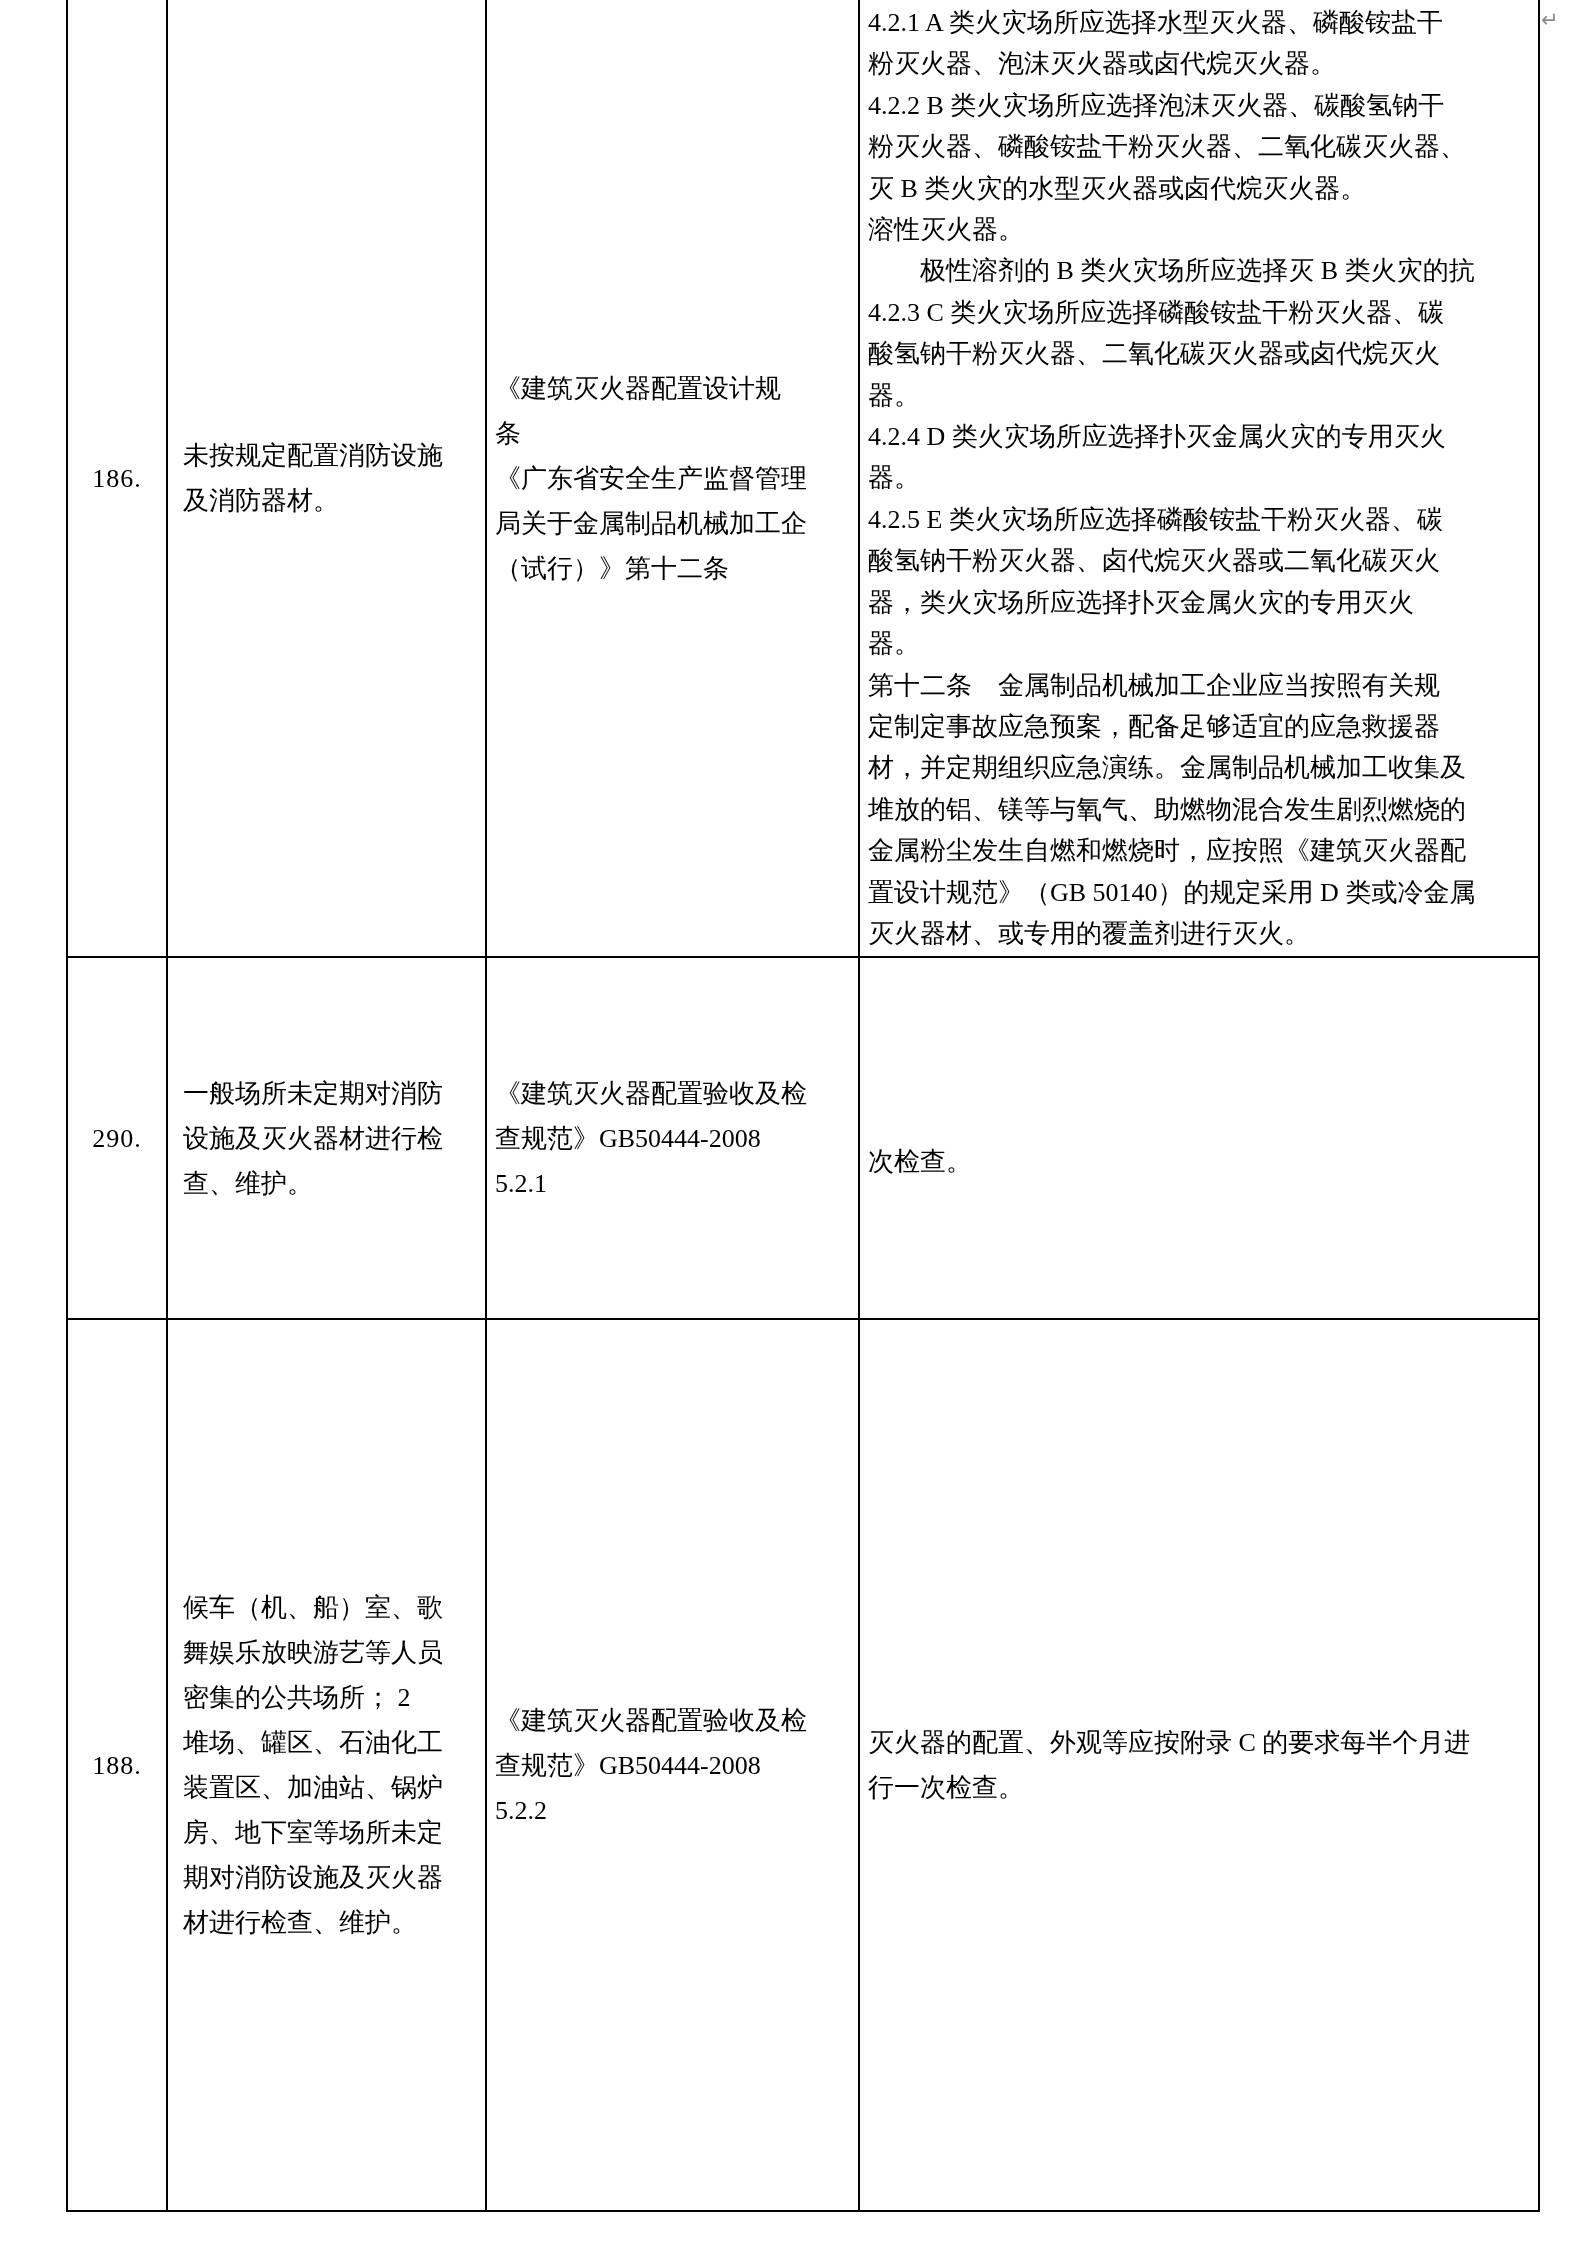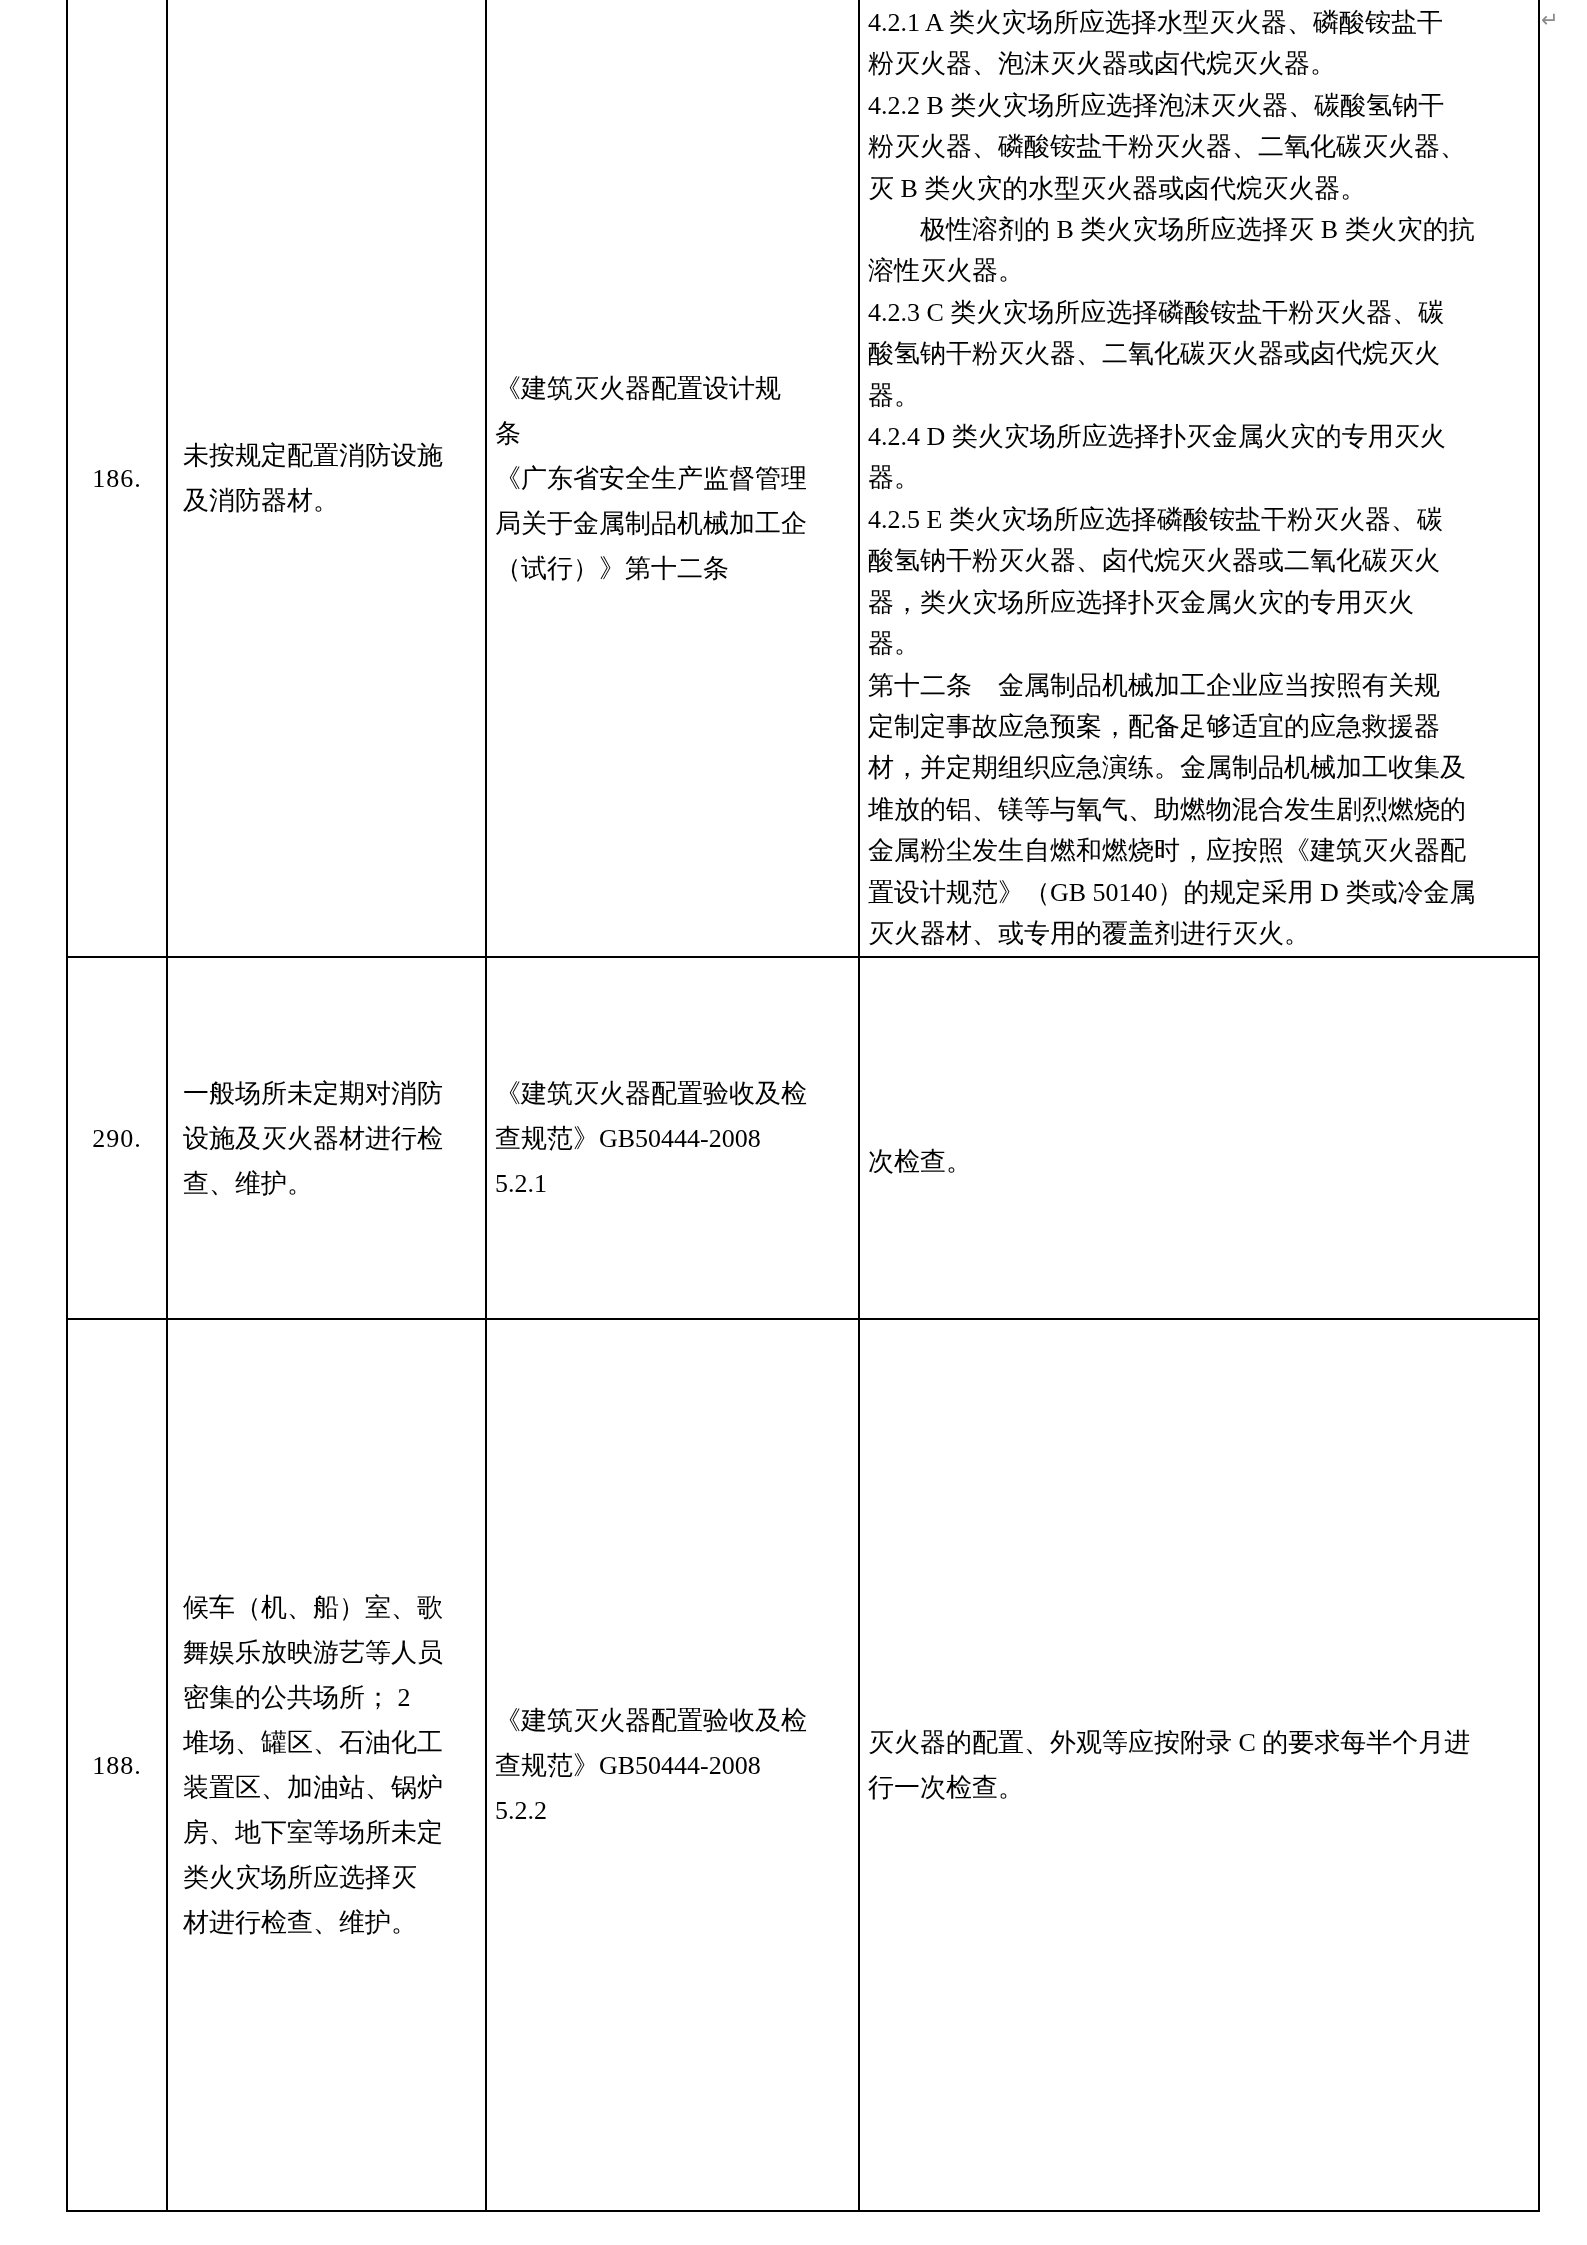--- a/index.html
+++ b/index.html
@@ -66,22 +66,22 @@
           <div class="tline">《广东省安全生产监督管理</div>
           <div class="tline">局关于金属制品机械加工企</div>
           <div class="tline">（试行）》第十二条</div>
         </div>
       <div class="cell pad-detail dense">
           <div class="tline">4.2.1 A 类火灾场所应选择水型灭火器、磷酸铵盐干</div>
           <div class="tline">粉灭火器、泡沫灭火器或卤代烷灭火器。</div>
           <div class="tline">4.2.2 B 类火灾场所应选择泡沫灭火器、碳酸氢钠干</div>
           <div class="tline">粉灭火器、磷酸铵盐干粉灭火器、二氧化碳灭火器、</div>
           <div class="tline">灭 B 类火灾的水型灭火器或卤代烷灭火器。</div>
+          <div class="tline">溶性灭火器。</div>
           <div class="tline">　　极性溶剂的 B 类火灾场所应选择灭 B 类火灾的抗</div>
-          <div class="tline">溶性灭火器。</div>
           <div class="tline">4.2.3 C 类火灾场所应选择磷酸铵盐干粉灭火器、碳</div>
           <div class="tline">酸氢钠干粉灭火器、二氧化碳灭火器或卤代烷灭火</div>
           <div class="tline">器。</div>
           <div class="tline">4.2.4 D 类火灾场所应选择扑灭金属火灾的专用灭火</div>
           <div class="tline">器。</div>
           <div class="tline">4.2.5 E 类火灾场所应选择磷酸铵盐干粉灭火器、碳</div>
           <div class="tline">酸氢钠干粉灭火器、卤代烷灭火器或二氧化碳灭火</div>
           <div class="tline">器，类火灾场所应选择扑灭金属火灾的专用灭火</div>
           <div class="tline">器。</div>
           <div class="tline">第十二条　金属制品机械加工企业应当按照有关规</div>
@@ -117,21 +117,21 @@
       <div class="cell first-col num-cell">
         <span class="num">188.</span>
       </div>
       <div class="cell pad-violation">
           <div class="tline">候车（机、船）室、歌</div>
           <div class="tline">舞娱乐放映游艺等人员</div>
           <div class="tline">密集的公共场所；  2</div>
           <div class="tline">堆场、罐区、石油化工</div>
           <div class="tline">装置区、加油站、锅炉</div>
           <div class="tline">房、地下室等场所未定</div>
-          <div class="tline">类火灾场所应选择灭</div>
+          <div class="tline">期对消防设施及灭火器</div>
           <div class="tline">材进行检查、维护。</div>
         </div>
       <div class="cell pad-basis">
           <div class="tline">《建筑灭火器配置验收及检</div>
           <div class="tline">查规范》GB50444-2008</div>
           <div class="tline">5.2.2</div>
         </div>
       <div class="cell pad-detail">
           <div class="tline">灭火器的配置、外观等应按附录 C 的要求每半个月进</div>
           <div class="tline">行一次检查。</div>

